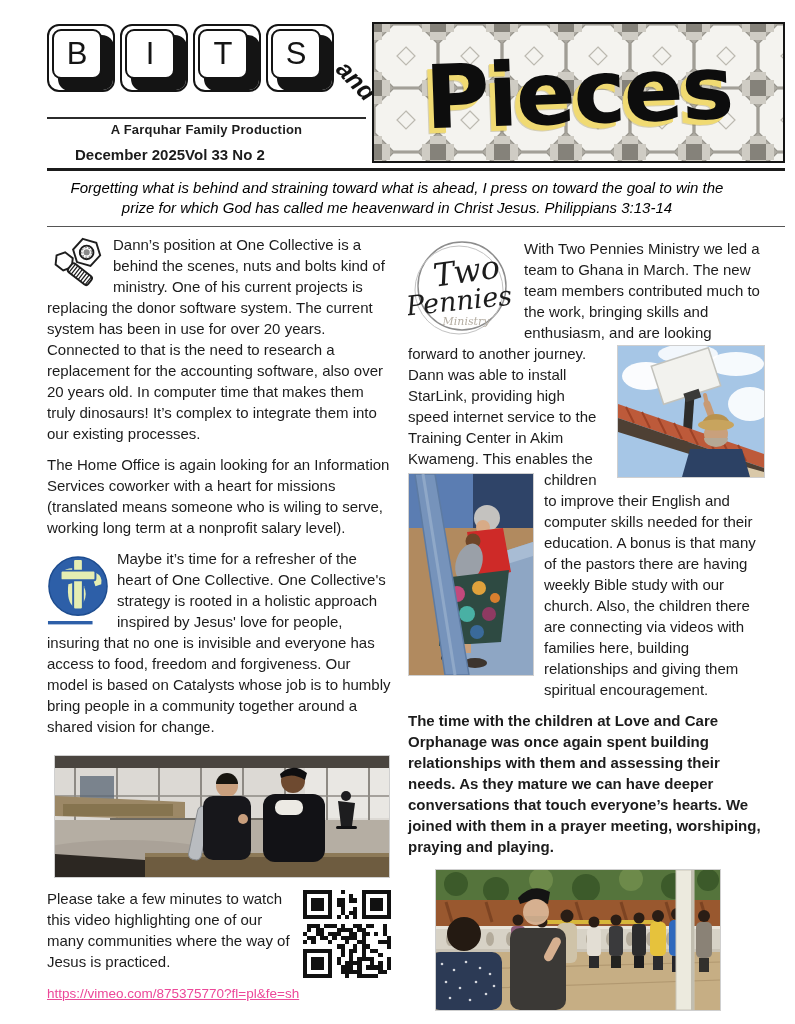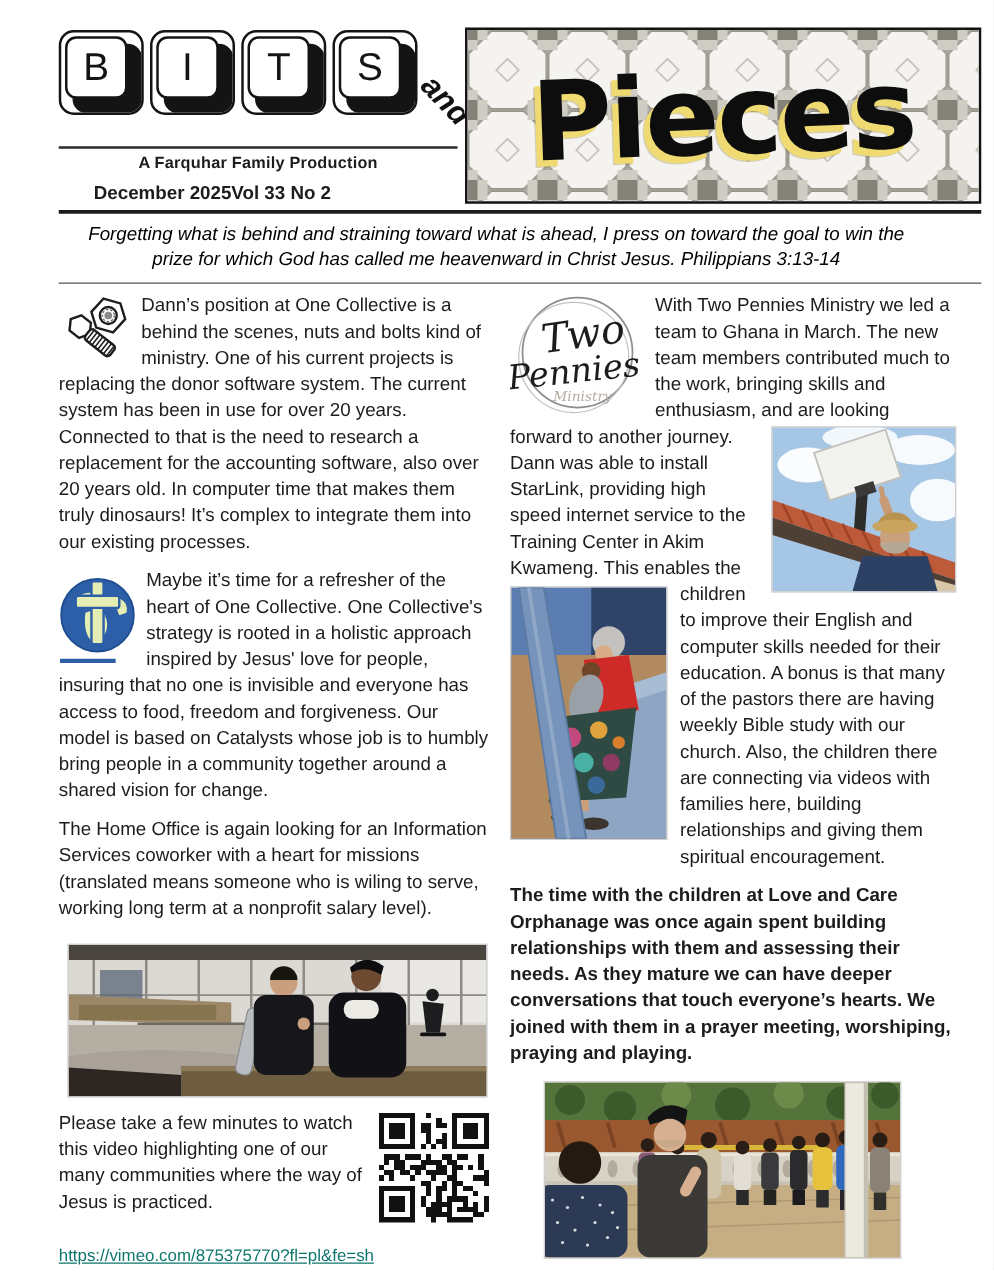--- a/index.html
+++ b/index.html
@@ -28,33 +28,33 @@
   .issue-row{position:absolute;left:47px;top:146px;width:319px;display:flex;justify-content:flex-start;
        font-size:15px;font-weight:bold;padding:0 8px 0 28px;box-sizing:border-box;}
   .rule-thick{position:absolute;left:47px;top:168px;width:738px;height:3px;background:#1b1b1b;}
 
   
   .verse{position:absolute;left:67px;top:178px;width:660px;text-align:center;font-style:italic;
        font-size:15px;line-height:20px;color:#000000;}
   .rule-thin{position:absolute;left:47px;top:226px;width:738px;height:1px;background:#555;}
 
   
-  .columns{position:absolute;left:47px;top:234px;width:738px;display:flex;gap:16px;}
+  .columns{position:absolute;left:47px;top:234px;width:738px;display:flex;gap:16px;align-items:center;}
   .col-left{width:345px;}
   .col-right{width:357px;}
   p.body,.flow{margin:0 0 10px;font-size:15px;line-height:21px;text-align:left;}
   .float-l{float:left;}
   .float-r{float:right;}
   .bolt-icon{width:58px;height:56px;margin:2px 8px 2px 0;}
   .globe-icon{width:62px;height:80px;margin:2px 8px 0 0;}
   .tp-logo{width:108px;height:102px;margin:0 8px 2px 0;}
   .photo{display:block;border:1px solid #cfcfcf;background:#ddd;}
   .skate{width:334px;height:121px;margin:18px 0 10px 7px;}
   .qr{float:right;width:90px;height:88px;margin:2px 0 4px 6px;background:#fff;}
-  .vimeo-link{display:inline-block;margin-top:12px;font-size:13.5px;color:#0f766e;
+  .vimeo-link{display:inline-block;margin-top:1px;font-size:13.5px;color:#ec4899;
        text-decoration:underline;word-break:break-all;cursor:pointer;}
   .starlink{float:right;width:146px;height:131px;margin:2px 0 6px 8px;}
   .mother{float:left;width:124px;height:201px;margin:4px 10px 4px 0;}
   .prayer{width:284px;height:140px;margin:12px 0 0 27px;clear:both;}
   .clear-l{clear:left;font-weight:bold;}
 </style>
 </head>
 <body>
 
 <div class="page">
@@ -126,36 +126,36 @@
           <circle cx="41" cy="16" r="3.2" fill="#8a8a8a"></circle>
           <g transform="rotate(38 16 34)" stroke="#1e1e1e" stroke-width="2" fill="#fff">
             <polygon points="2,26 7,18 17,18 22,26 17,34 7,34"></polygon>
             <rect x="20" y="21" width="26" height="11" rx="3"></rect>
             <path d="M23,21 V32 M26,21 V32 M29,21 V32 M32,21 V32 M35,21 V32 M38,21 V32 M41,21 V32 M44,21 V32" stroke-width="1.3"></path>
           </g>
         </svg>
         <span>Dann’s position at One Collective is a behind the scenes, nuts and bolts kind of ministry. One of his current projects is replacing the donor software system. The current system has been in use for over 20 years. Connected to that is the need to research a replacement for the accounting software, also over 20 years old. In computer time that makes them truly dinosaurs! It’s complex to integrate them into our existing processes.</span>
       </p>
 
+      <p class="body">The Home Office is again looking for an Information Services coworker with a heart for missions (translated means someone who is wiling to serve, working long term at a nonprofit salary level).</p>
+
       <p class="body">
         <svg class="globe-icon float-l" viewBox="0 0 64 80" xmlns="http://www.w3.org/2000/svg">
           <rect x="1" y="72" width="46" height="3.5" fill="#2d5fa8"></rect>
           <circle cx="32" cy="36" r="30" fill="#2d5fa8" stroke="#1d4c8f" stroke-width="1.5"></circle>
           <path d="M14,22 q8,-6 16,-4 q2,6 -4,10 q-10,2 -12,-6z" fill="#e5eeb2"></path>
           <path d="M22,34 q10,-4 16,2 q4,8 0,16 q-4,8 -10,6 q-8,-6 -6,-24z" fill="#e5eeb2"></path>
           <path d="M50,22 q8,4 6,12 l-6,2 q-4,-8 0,-14z" fill="#e5eeb2"></path>
           <g fill="#e5eeb2" stroke="#2d5fa8" stroke-width="2">
             <rect x="27" y="8" width="10" height="52" rx="2"></rect>
             <rect x="14" y="20" width="36" height="10" rx="2"></rect>
           </g>
         </svg>
         <span>Maybe it’s time for a refresher of the heart of One Collective. One Collective's strategy is rooted in a holistic approach inspired by Jesus' love for people, insuring that no one is invisible and everyone has access to food, freedom and forgiveness. Our model is based on Catalysts whose job is to humbly bring people in a community together around a shared vision for change.</span>
       </p>
-
-      <p class="body">The Home Office is again looking for an Information Services coworker with a heart for missions (translated means someone who is wiling to serve, working long term at a nonprofit salary level).</p>
 
       <svg class="photo skate" viewBox="0 0 334 121" xmlns="http://www.w3.org/2000/svg" preserveAspectRatio="none">
         <rect width="334" height="121" fill="#c6c1b9"></rect>
         <rect width="334" height="12" fill="#4a453f"></rect>
         <rect y="12" width="334" height="52" fill="#dcd9d4"></rect>
         <rect x="250" y="12" width="84" height="50" fill="#e9e7e3"></rect>
         <g stroke="#8e8a84" stroke-width="2">
           <path d="M20,12 V64 M62,12 V64 M104,12 V64 M146,12 V64 M188,12 V64 M230,12 V64 M272,12 V64 M314,12 V64"></path>
           <path d="M0,40 H334" stroke-width="1.4"></path>
         </g>

